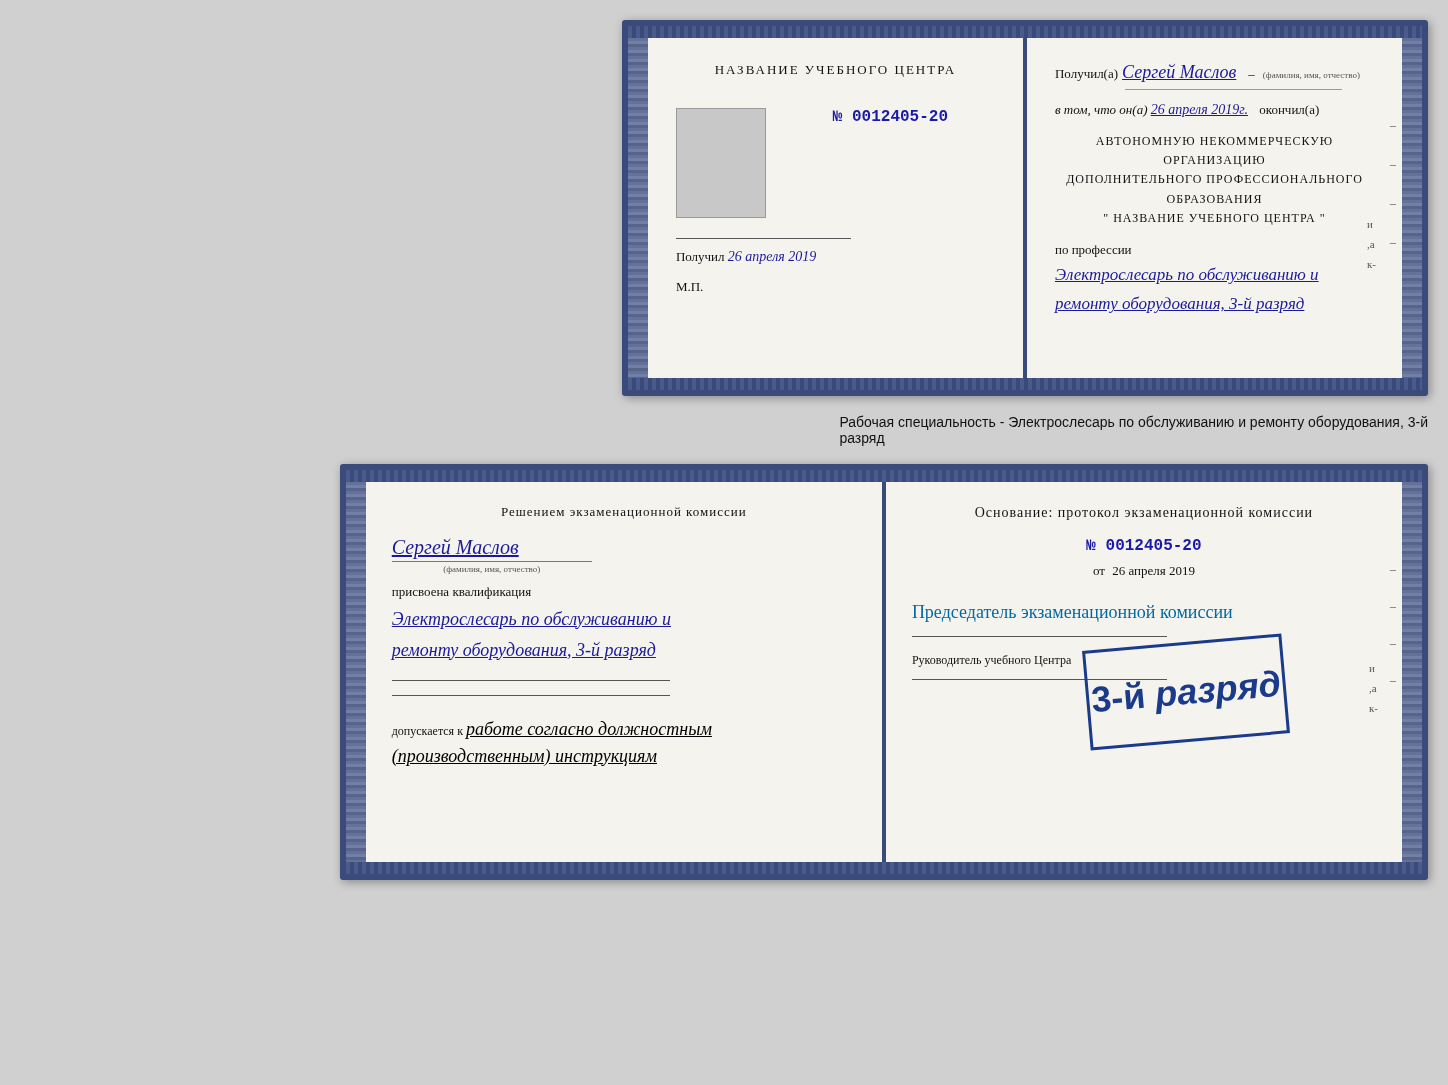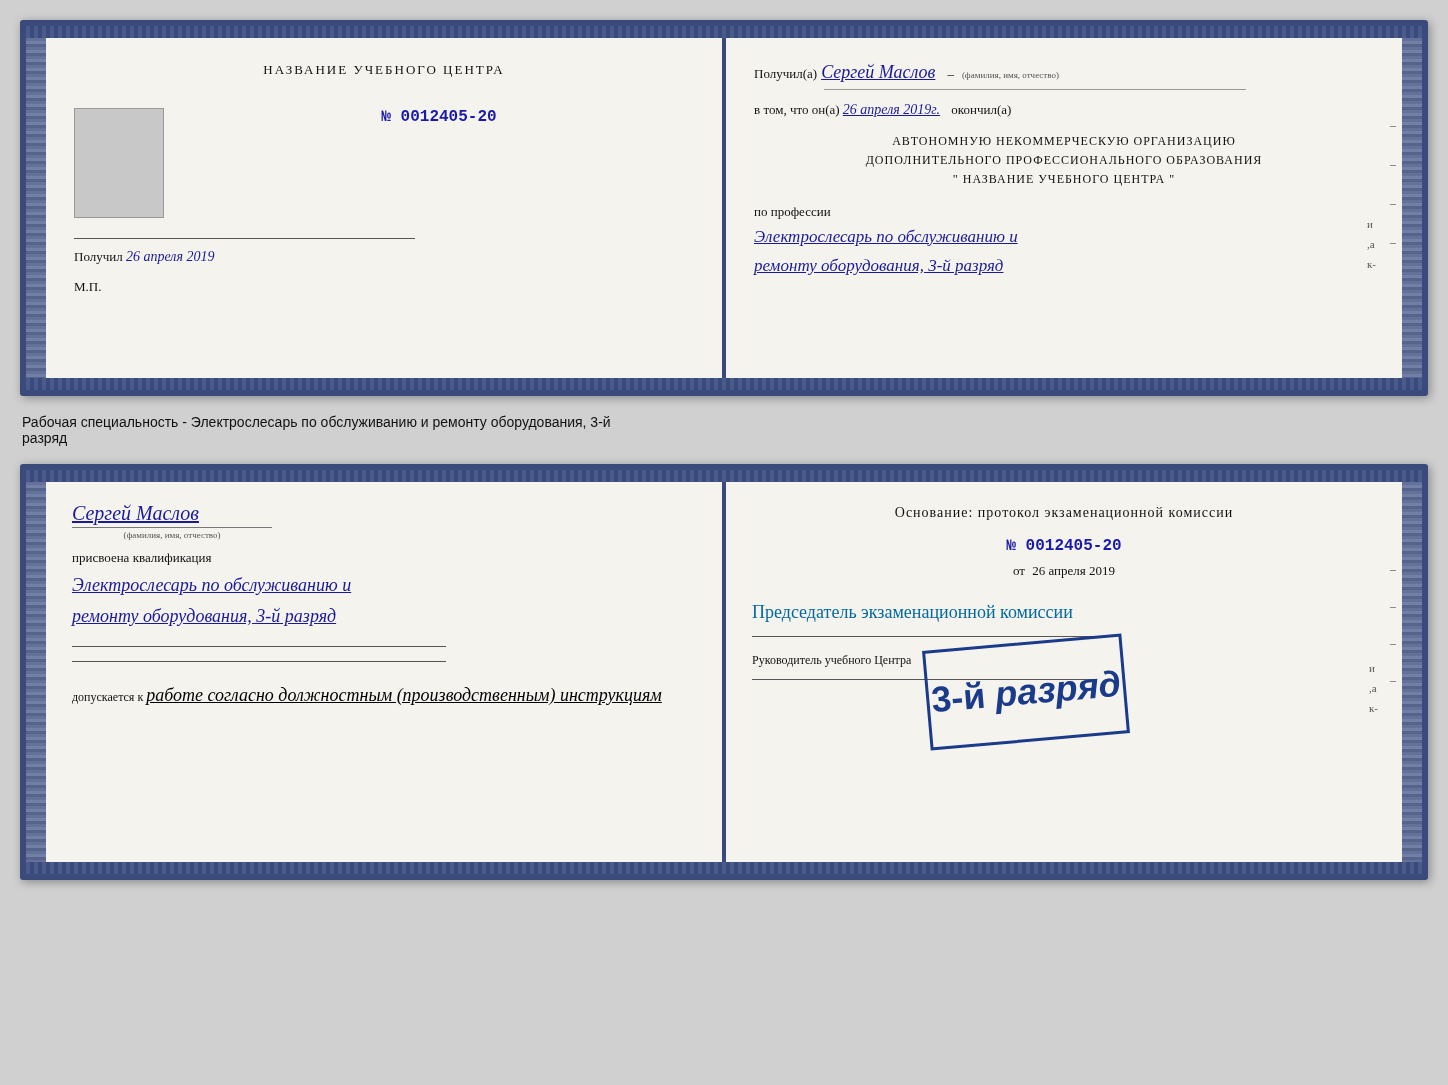--- a/index.html
+++ b/index.html
@@ -8,20 +8,21 @@
       font-family: 'Times New Roman', Times, serif;
       width: 1448px;
       min-height: 1085px;
       padding: 20px;
     }
 
     .page-wrapper {
       display: flex;
       flex-direction: column;
       gap: 18px;
+      align-items: flex-end;
     }
 
     
     .page-left, .page-right {
       flex: 1;
       padding: 24px 28px;
       position: relative;
       min-height: 340px;
     }
 
@@ -407,21 +408,21 @@
 
           <div style="margin-bottom:6px;">
             <span style="font-size:13px; color:#111;">Получил(а)</span>
             <span class="recipient-name">Сергей Маслов</span>
             <span style="font-size:13px; margin-left:8px;">–</span>
             <span class="fio-hint" style="display:inline; font-size:9px; color:#555; margin-left:4px;">(фамилия, имя, отчество)</span>
           </div>
           <div style="border-bottom:1px solid #999; width: 68%; margin-left:70px; margin-bottom:12px;"></div>
 
           <div class="vtom-line">
-            <span style="font-size:13px; color:#111;">в том, что он(а)</span>
+            <span style="font-size:13px; color:#111;font-style:italic;">в том, что он(а)</span>
             <span class="date-written">26 апреля 2019г.</span>
             <span style="font-size:13px; color:#111; margin-left:8px;">окончил(а)</span>
           </div>
 
           <div class="org-block">
             <div>АВТОНОМНУЮ НЕКОММЕРЧЕСКУЮ ОРГАНИЗАЦИЮ</div>
             <div>ДОПОЛНИТЕЛЬНОГО ПРОФЕССИОНАЛЬНОГО ОБРАЗОВАНИЯ</div>
             <div>"   НАЗВАНИЕ УЧЕБНОГО ЦЕНТРА   "</div>
           </div>
 
@@ -456,20 +457,21 @@
     <span>разряд</span>
   </div>
 
   <div class="card-outer">
     <div class="top-strip"></div>
     <div style="display:flex;">
       <div class="side-strip"></div>
       <div class="card-inner">
 
         <div class="card2-left">
+          <div class="resheniem-title">Решением экзаменационной комиссии</div>
 
           <div>
             <span class="fio-written2">Сергей Маслов</span>
             <span class="fio-hint2">(фамилия, имя, отчество)</span>
           </div>
 
           <div class="prisvoena">присвоена квалификация</div>
 
           <span class="kvalif-written">Электрослесарь по обслуживанию и</span>
           <span class="kvalif-written">ремонту оборудования, 3-й разряд</span>

